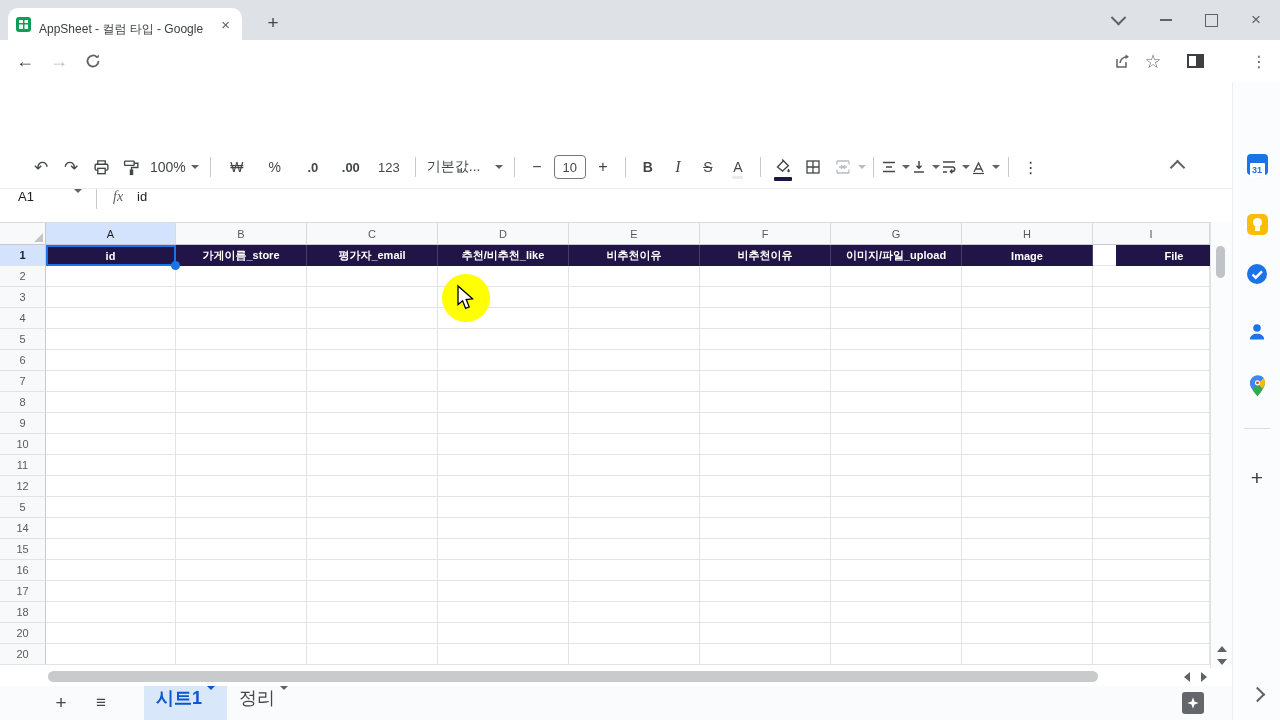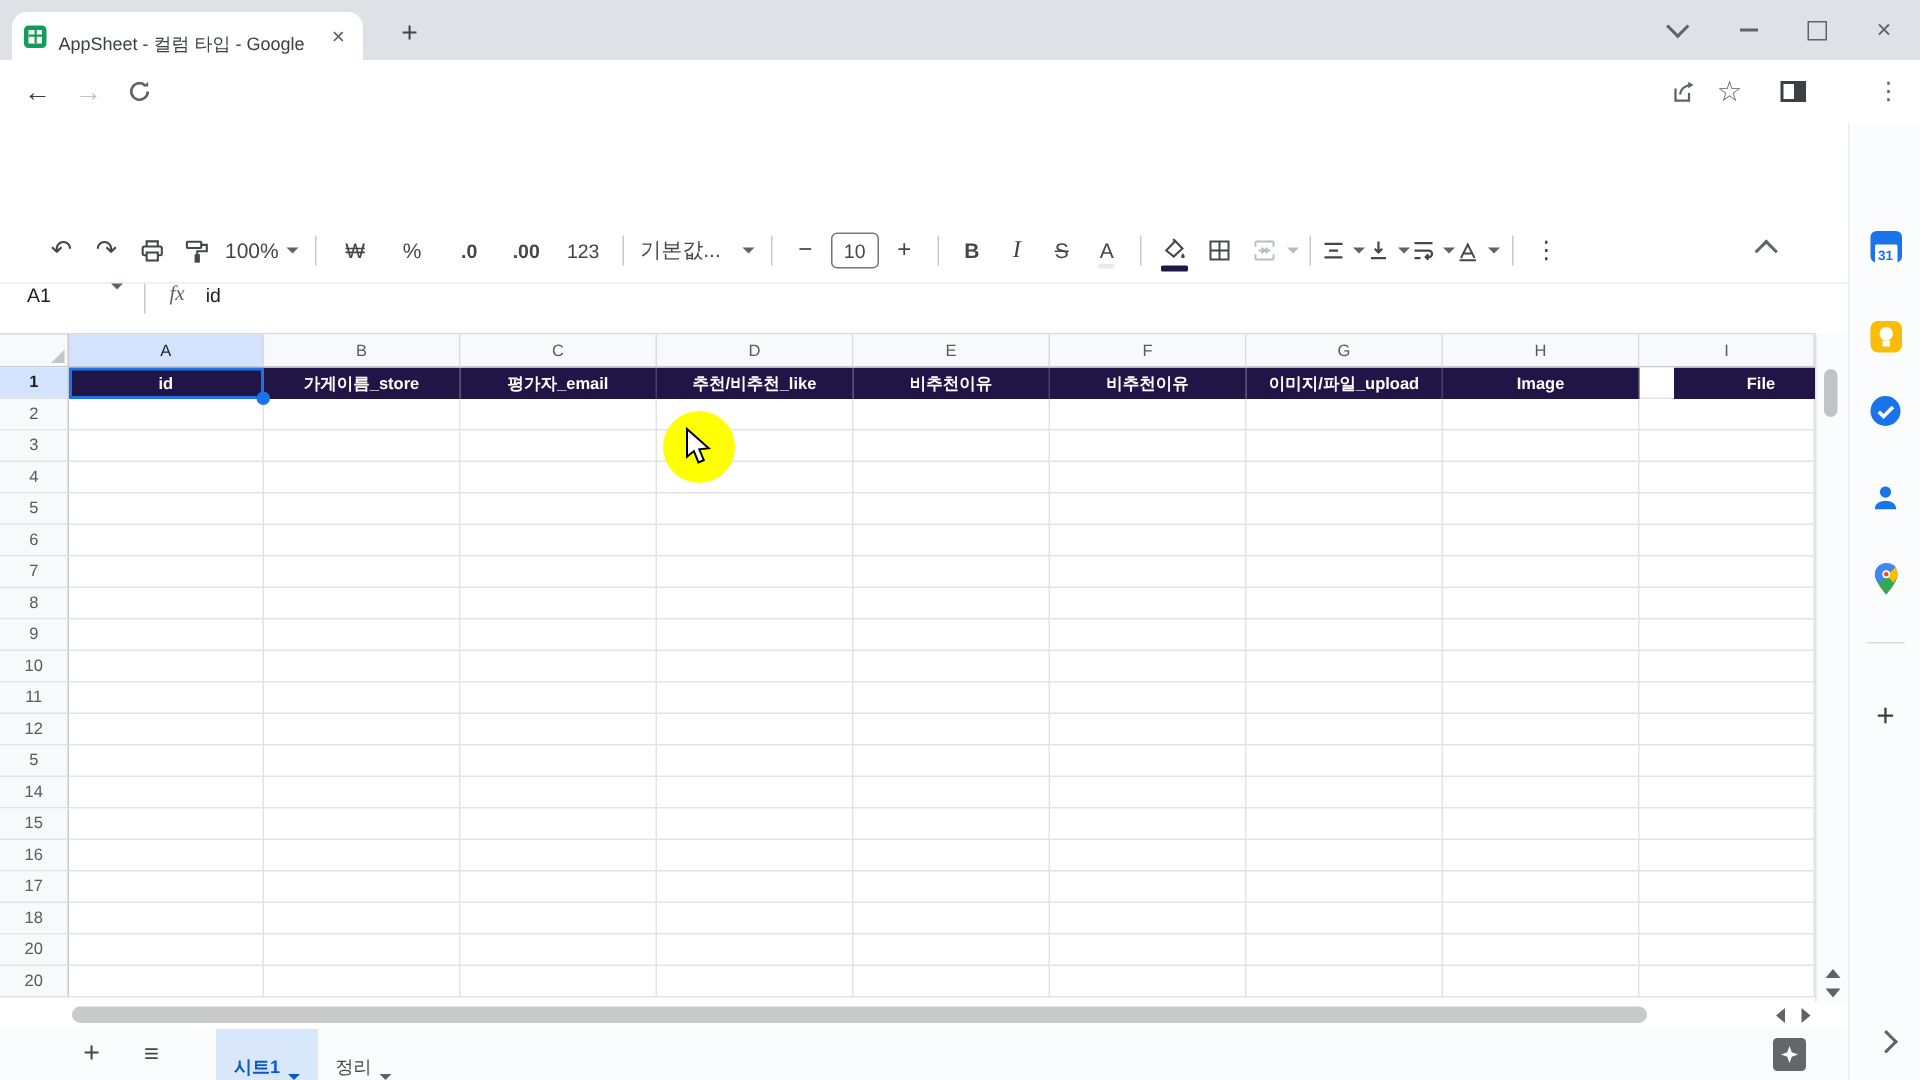--- a/index.html
+++ b/index.html
@@ -97,21 +97,21 @@
   .tri.up{border-left:5px solid transparent;border-right:5px solid transparent;border-bottom:6px solid #5f6368;}
   .tri.dn{border-left:5px solid transparent;border-right:5px solid transparent;border-top:6px solid #5f6368;}
   .tri.lf{border-top:5px solid transparent;border-bottom:5px solid transparent;border-right:6px solid #5f6368;}
   .tri.rt{border-top:5px solid transparent;border-bottom:5px solid transparent;border-left:6px solid #5f6368;}
   .hscroll{position:absolute;left:0;top:668px;width:1232px;height:18px;background:#fff;}
   .hthumb{position:absolute;left:48px;top:3px;width:1050px;height:11px;border-radius:6px;background:#c8cacc;}
   
   .sheetbar{position:absolute;left:0;top:686px;width:1232px;height:34px;background:#f9fbfd;display:flex;align-items:center;}
   .sb-btn{width:26px;height:26px;display:flex;align-items:center;justify-content:center;font-size:19px;color:#444746;}
   .sheet-tabs{display:flex;height:34px;margin-left:30px;}
-  .sheet-tab{display:flex;align-items:flex-end;padding:0 12px;font-size:12px;color:#444746;height:34px;}
+  .sheet-tab{display:flex;align-items:flex-start;padding:0 12px;font-size:18px;color:#444746;height:34px;}
   .sheet-tab .caret{border-top-color:#5f6368;}
   .sheet-tab.active{background:#d9e7fb;color:#0b57d0;font-weight:700;}
   .sheet-tab.active .caret{border-top-color:#0b57d0;}
   .explorebtn{position:absolute;left:1182px;top:692px;width:22px;height:22px;border-radius:3px;background:#63666a;
     display:flex;align-items:center;justify-content:center;}
   
   .sidepanel{position:absolute;left:1232px;top:82px;width:48px;height:638px;background:#fbfcfe;border-left:1px solid #eceef1;box-sizing:border-box;}
   .sp-ic{position:absolute;left:12px;width:24px;height:24px;display:flex;align-items:center;justify-content:center;}
   .cal{width:21px;height:21px;background:#1a73e8;border-radius:4px;display:flex;align-items:center;justify-content:center;}
   .cal>div{width:15px;height:14px;background:#fff;border-radius:1px;display:flex;align-items:center;justify-content:center;

